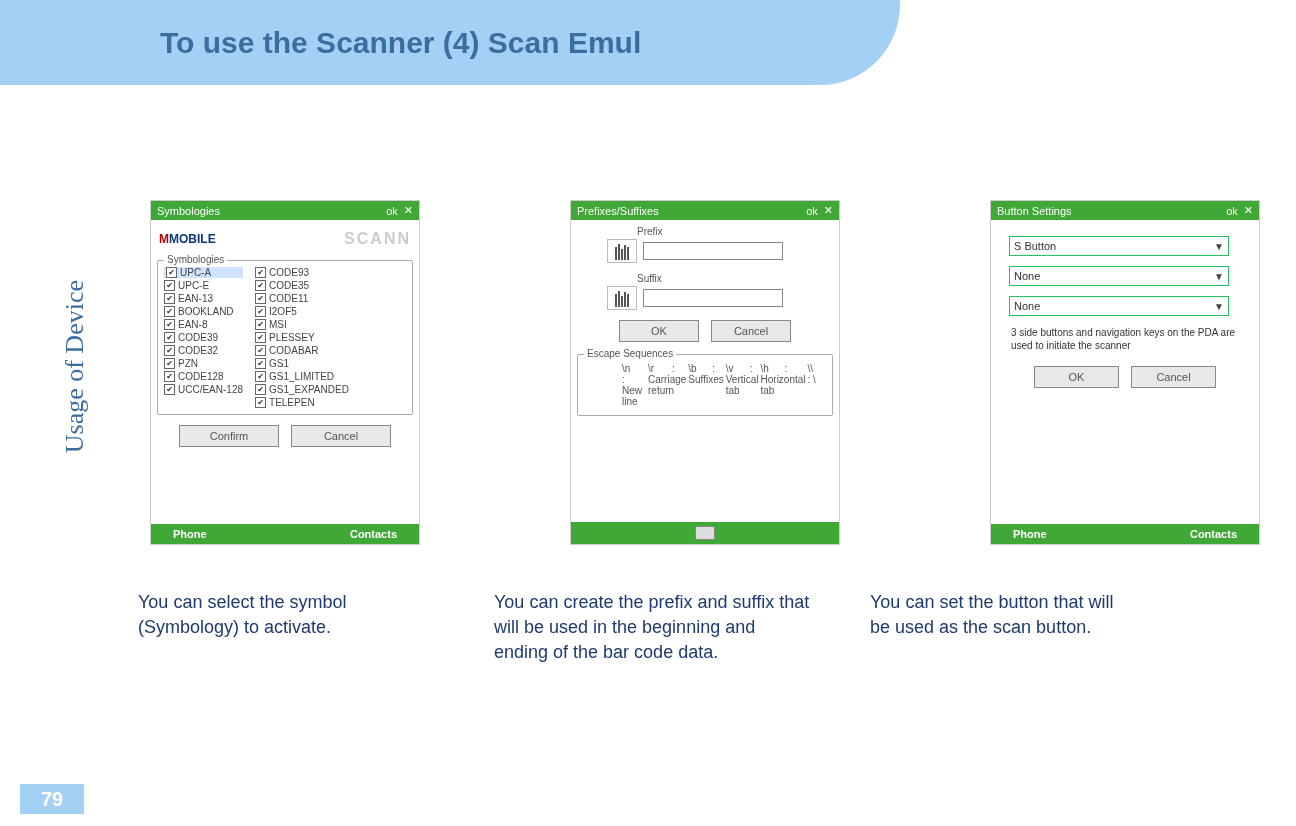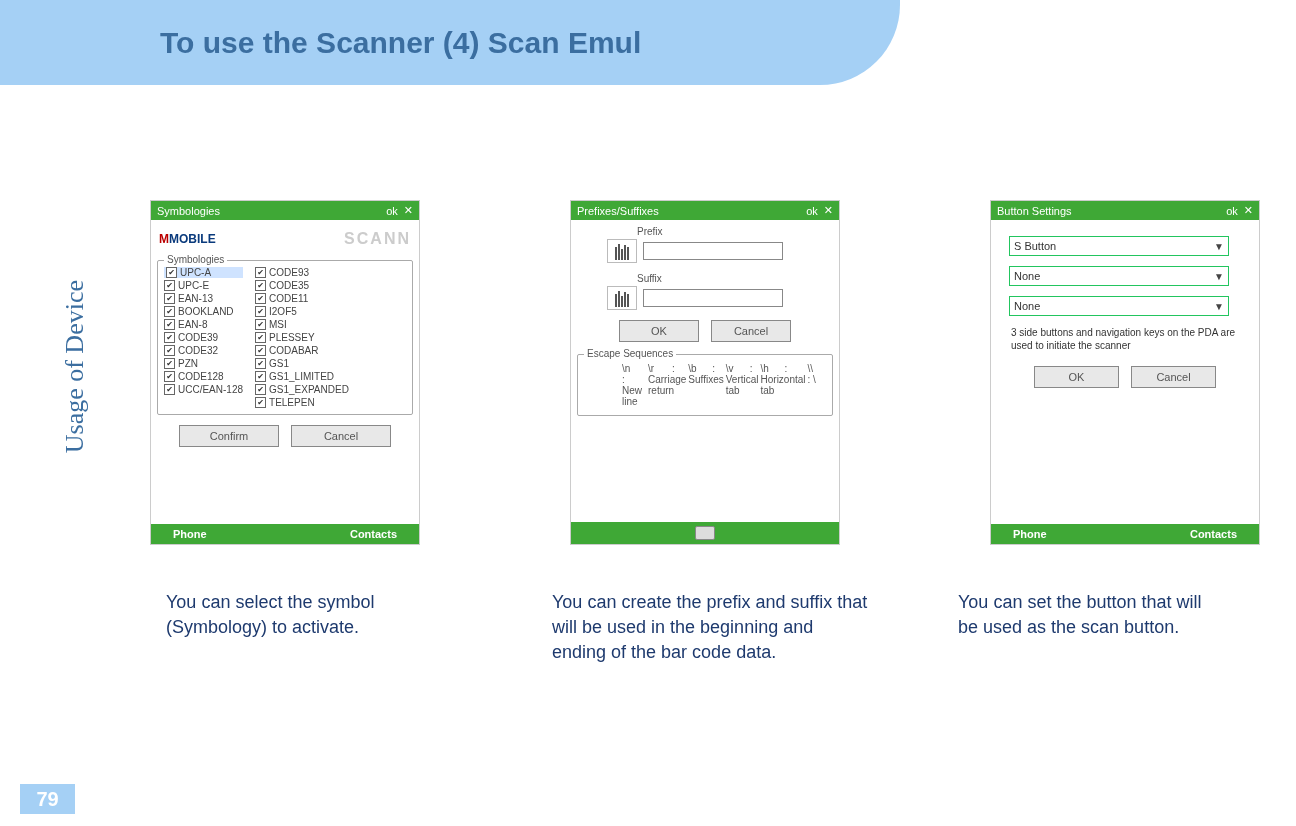--- a/index.html
+++ b/index.html
@@ -46,21 +46,21 @@
     font-size: 26px;
     color: #3b6ea0;
     font-family: 'Comic Sans MS', cursive;
     white-space: nowrap;
   }
 
   .page-num {
     position: absolute;
     left: 20px;
     bottom: 12px;
-    width: 55px; height: 30px;
+    width: 64px; height: 30px;
     background: #a5d0f5;
     color: #fff;
     font-weight: bold;
     font-size: 20px;
     display:flex;align-items:center;justify-content:center;
   }
 
   .screens {
     position: absolute;
     top: 200px;
@@ -150,23 +150,23 @@
   .select {
     border:1px solid #22c55e;height:20px;width:220px;display:flex;align-items:center;justify-content:space-between;padding:0 4px;font-size:11px;color:#333;background:#fff;margin-bottom:10px;
   }
   .select .arrow{font-size:10px;color:#444;}
 
   .hint {font-size:10px;color:#333;line-height:1.3;margin:4px 2px 14px 2px;}
 
   .captions {
     position:absolute;
     top: 590px;
-    left: 166px;
+    left: 138px;
     display:flex;
-    gap: 86px;
+    gap: 56px;
     font-size:18px;
     color:#1e3a6e;
   }
   .captions .cap{width:300px;line-height:1.4;}
 
   .kb-icon{width:20px;height:14px;border:1px solid #888;border-radius:2px;background:#ddd;display:inline-block;}
 </style>
 </head>
 <body>
 

